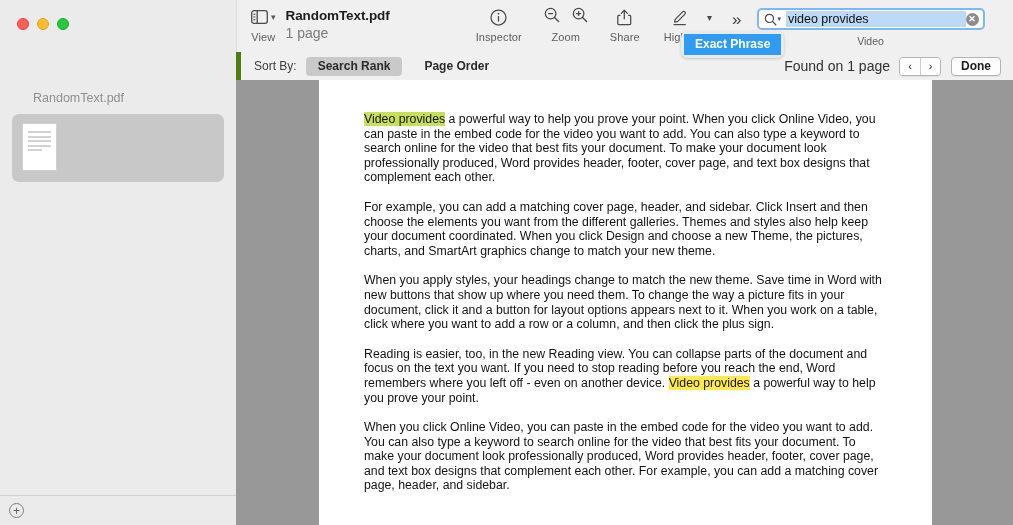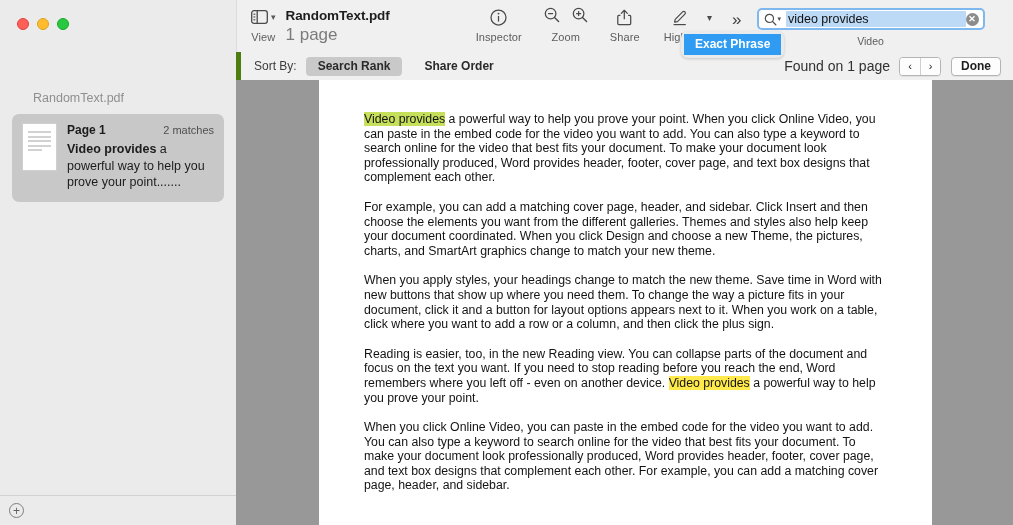--- a/index.html
+++ b/index.html
@@ -83,21 +83,21 @@
     flex-direction: column;
     align-items: flex-start;
   }
   .doctitle {
     font-size: 13.5px;
     font-weight: bold;
     color: #1d1d1d;
     letter-spacing: -.1px;
   }
   .docsub {
-    font-size: 17px;
+    font-size: 14px;
     color: #7b7b7b;
     margin-top: 2px;
   }
 
   .spacer-a { width: 86px; }
 
   .chev-btn {
     padding-top: 12px;
     margin-left: 9px;
     color: #4a4a4a;
@@ -469,21 +469,21 @@
     <div class="tooltip-host">
       <div class="tooltip-pill">Exact Phrase</div>
     </div>
   </div>
 
   <div class="secondbar">
     <div class="sb-left"></div>
     <div class="sb-right">
       <span class="sortby-label">Sort By:</span>
       <span class="seg active">Search Rank</span>
-      <span class="seg inactive">Share Order</span>
+      <span class="seg inactive">Page Order</span>
       <span class="sb-spacer"></span>
       <span class="found-text">Found on 1 page</span>
       <span class="navgroup">
         <span class="navbtn">‹</span>
         <span class="navbtn">›</span>
       </span>
       <span class="donebtn">Done</span>
     </div>
   </div>
 
@@ -493,29 +493,20 @@
       <div class="sb-title">RandomText.pdf</div>
 
       <div class="result-card">
         <div class="thumb">
           <i></i>
             <i></i>
             <i></i>
             <i></i>
             <i class="short"></i>
         </div>
-        <div class="rc-body">
-          <div class="rc-head">
-            <span class="rc-page">Page 1</span>
-            <span class="rc-matches">2 matches</span>
-          </div>
-          <div class="rc-snippet">
-            <b>Video provides</b><span> a powerful way to help you prove your point.......</span>
-          </div>
-        </div>
       </div>
 
       <div class="sb-fill"></div>
       <div class="sb-footer">
         <span class="plus">+</span>
       </div>
     </div>
 
     <div class="canvas">
       <div class="page">

